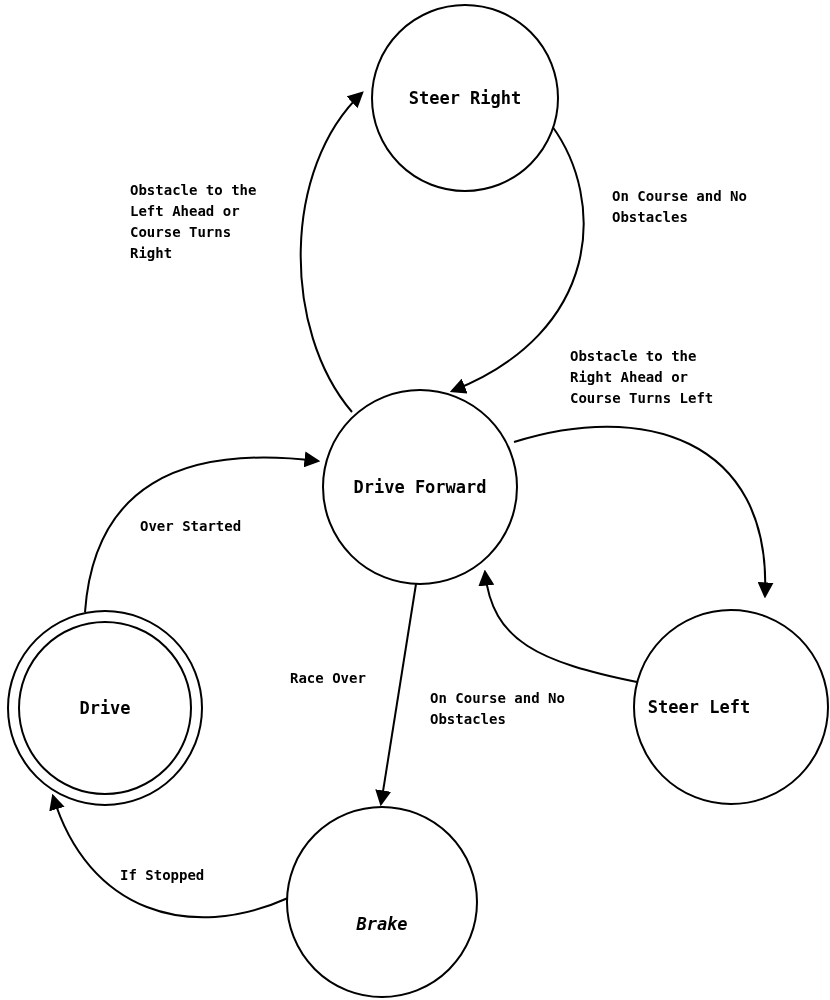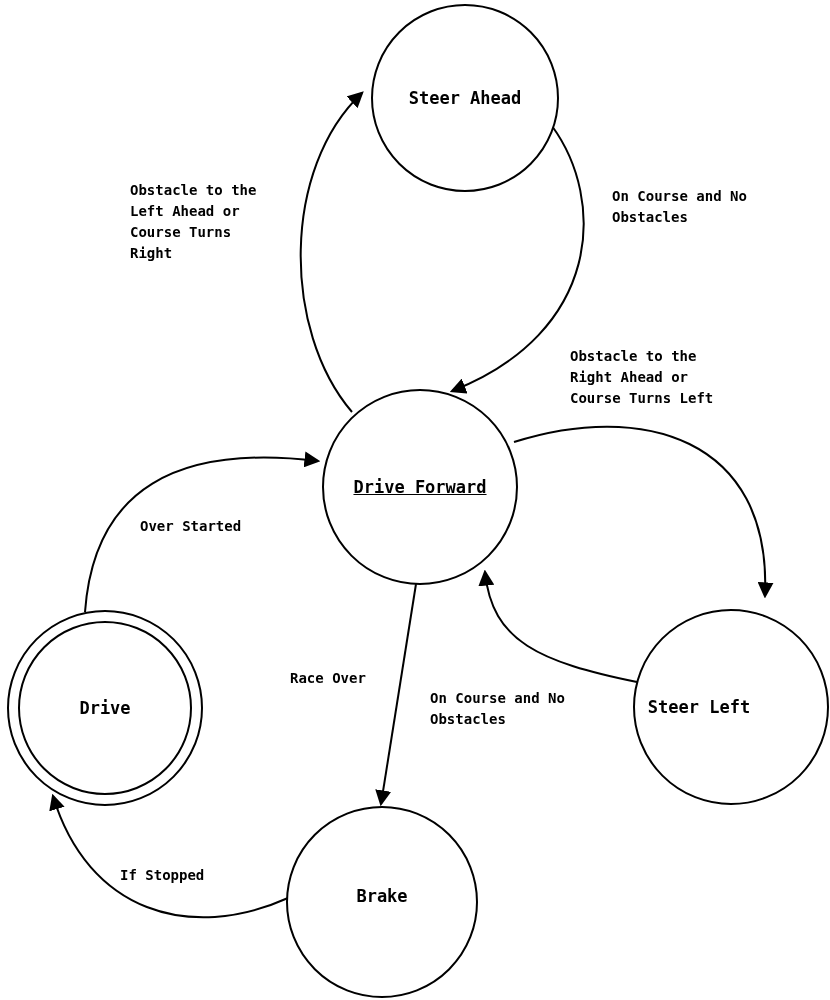--- a/index.html
+++ b/index.html
@@ -69,29 +69,29 @@
     <circle cx="420" cy="487" r="97" fill="#ffffff" stroke="#000000" stroke-width="2"></circle>
 
     <circle cx="105" cy="708" r="97" fill="#ffffff" stroke="#000000" stroke-width="2"></circle>
     <circle cx="105" cy="708" r="86" fill="#ffffff" stroke="#000000" stroke-width="2"></circle>
 
     <circle cx="731" cy="707" r="97" fill="#ffffff" stroke="#000000" stroke-width="2"></circle>
 
     <circle cx="382" cy="902" r="95" fill="#ffffff" stroke="#000000" stroke-width="2"></circle>
   </svg>
 
-  <div class="state-label" style="left:465px; top:98px;">Steer Ahead</div>
+  <div class="state-label" style="left:465px; top:98px;">Steer Right</div>
 
-  <div class="state-label" style="left:420px; top:487px;text-decoration:underline;">Drive Forward</div>
+  <div class="state-label" style="left:420px; top:487px;">Drive Forward</div>
 
   <div class="state-label" style="left:105px; top:708px;">Drive</div>
 
   <div class="state-label" style="left:699px; top:707px;">Steer Left</div>
 
-  <div class="state-label" style="left:382px; top:896px;">Brake</div>
+  <div class="state-label" style="left:382px; top:924px;font-style:italic;">Brake</div>
 
   <div class="edge-label" style="left:130px; top:180px;">Obstacle to the
 Left Ahead or
 Course Turns
 Right</div>
 
   <div class="edge-label" style="left:612px; top:186px;">On Course and No
 Obstacles</div>
 
   <div class="edge-label" style="left:570px; top:346px;">Obstacle to the

